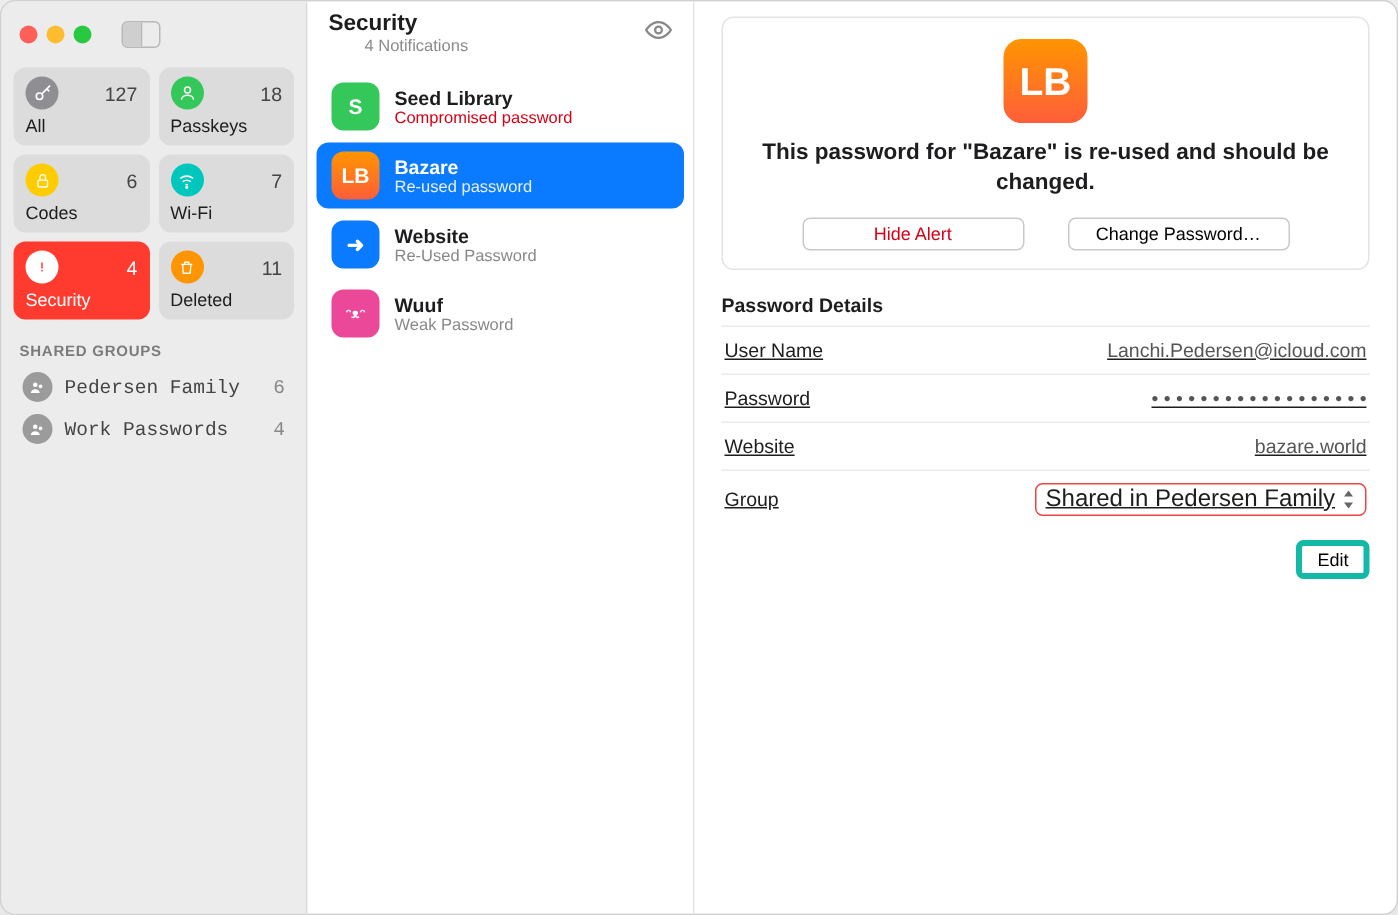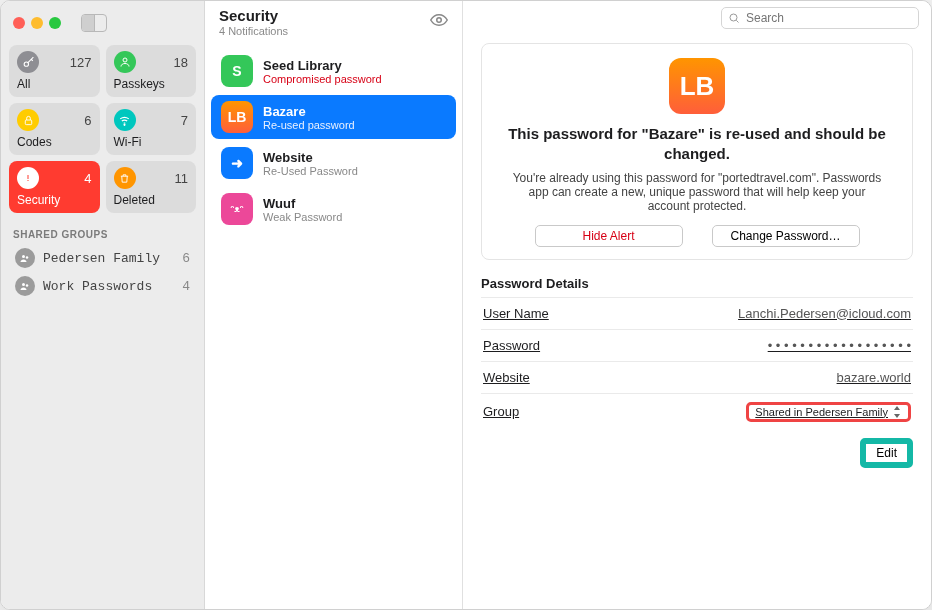--- a/index.html
+++ b/index.html
@@ -76,21 +76,21 @@
   .midcol {
     width:258px; border-right:1px solid #e0e0e0;
     display:flex; flex-direction:column;
     background:#fff;
   }
   .mid-head {
     padding:6px 14px 4px 14px;
     display:flex; align-items:flex-start; justify-content:space-between;
   }
   .mid-title{font-size:15px;font-weight:700;}
-  .mid-sub{font-size:11px;color:#8a8a8a;margin-top:1px;}
+  .mid-sub{font-size:11px;color:#8a8a8a;margin-top:1px;margin-left:24px;}
   .eye{color:#8a8a8a;padding-top:4px;}
   .list { padding: 8px 6px; }
   .item {
     display:flex; align-items:center; gap:10px;
     padding:6px 10px; border-radius:8px; cursor:pointer;
     margin-bottom:2px;
   }
   .item.selected { background:#0a7aff; color:#fff; }
   .item-icon {
     width:32px;height:32px;border-radius:8px;
@@ -138,26 +138,26 @@
   .rows{margin:0 18px;}
   .row{
     display:flex;justify-content:space-between;align-items:center;
     padding:8px 2px;border-top:1px solid #eaeaea;font-size:13px;text-decoration:underline;
   }
   .row:first-child{border-top:1px solid #eaeaea;}
   .row .k{color:#1d1d1f;}
   .row .v{color:#555;}
   .pill{
     display:inline-flex;align-items:center;gap:4px;
-    border:3px solid #ef4444;border-radius:5px;background:#fff;
-    font-size:11px;padding:1px 6px;cursor:pointer;
+    border:1px solid #ef4444;border-radius:5px;background:#fff;
+    font-size:16px;padding:1px 6px;cursor:pointer;
   }
   .editrow{display:flex;justify-content:flex-end;padding:8px 18px 0 18px;}
   .editbtn{
-    border:6px solid #14b8a6;border-radius:5px;background:#fff;
+    border:4px solid #14b8a6;border-radius:5px;background:#fff;
     font-size:12px;padding:2px 10px;cursor:pointer;
   }
   svg{display:block;}
 </style>
 </head>
 <body>
 
 <div class="window">
 
   <div class="sidebar">
@@ -310,34 +310,24 @@
           <div class="item-icon" style="background:#ec4899; font-size:9px">ᵔᴥᵔ</div>
           <div>
             <div class="item-name">Wuuf</div>
             <div class="item-sub sub-gray">Weak Password</div>
           </div>
         </div>
       </div>
   </div>
 
   <div class="detail">
-    <div class="searchrow">
-      <div class="search">
-        <svg width="12" height="12" viewBox="0 0 24 24" fill="none" stroke="#9a9a9a" stroke-width="2">
-            <circle cx="11" cy="11" r="7"></circle>
-            <line x1="21" y1="21" x2="16.65" y2="16.65"></line>
-          </svg>
-        <input type="text" placeholder="Search" style="">
-      </div>
-    </div>
 
     <div class="card">
       <div class="appicon">LB</div>
       <h2>This password for "Bazare" is re-used and should be changed.</h2>
-      <div class="msg">You're already using this password for "portedtravel.com". Passwords app can create a new, unique password that will help keep your account protected.</div>
       <div class="btnrow">
         <button class="btn btn-red">Hide Alert</button>
         <button class="btn">Change Password…</button>
       </div>
     </div>
 
     <div class="section-head">Password Details</div>
     <div class="rows">
       <div class="row">
         <span class="k">User Name</span>

